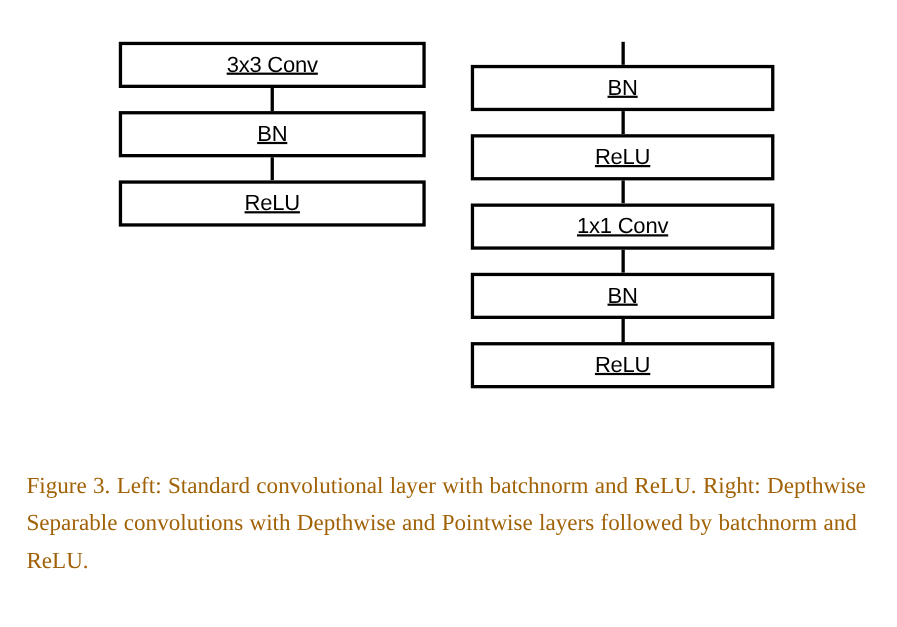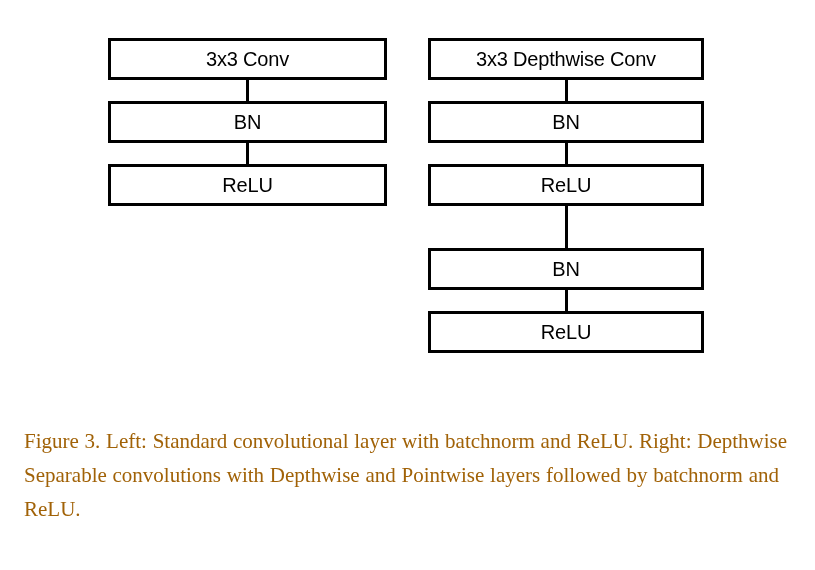--- a/index.html
+++ b/index.html
@@ -43,20 +43,21 @@
     background: #ffffff;
     display: flex;
     align-items: center;
     justify-content: center;
     font-family: "Liberation Sans", sans-serif;
     font-size: 20px;
     line-height: 1;
     letter-spacing: -0.2px;
     color: #000000;
     white-space: nowrap;
+    text-decoration: underline;
   }
 
   .connector {
     width: 3px;
     height: 21px;
     background: #000000;
     flex: 0 0 auto;
   }
 
   #caption {
@@ -79,26 +80,26 @@
 
   <div class="column" id="column-left">
     <div class="block">3x3 Conv</div>
     <div class="connector"></div>
     <div class="block">BN</div>
     <div class="connector"></div>
     <div class="block">ReLU</div>
   </div>
 
   <div class="column" id="column-right">
-    <div class="block">3x3 Depthwise Conv</div>
     <div class="connector"></div>
     <div class="block">BN</div>
     <div class="connector"></div>
     <div class="block">ReLU</div>
     <div class="connector"></div>
+    <div class="block">1x1 Conv</div>
     <div class="connector"></div>
     <div class="block">BN</div>
     <div class="connector"></div>
     <div class="block">ReLU</div>
   </div>
 
 </div>
 
 <div id="caption">Figure 3. Left: Standard convolutional layer with batchnorm and ReLU. Right: Depthwise Separable convolutions with Depthwise and Pointwise layers followed by batchnorm and ReLU.</div>
 

